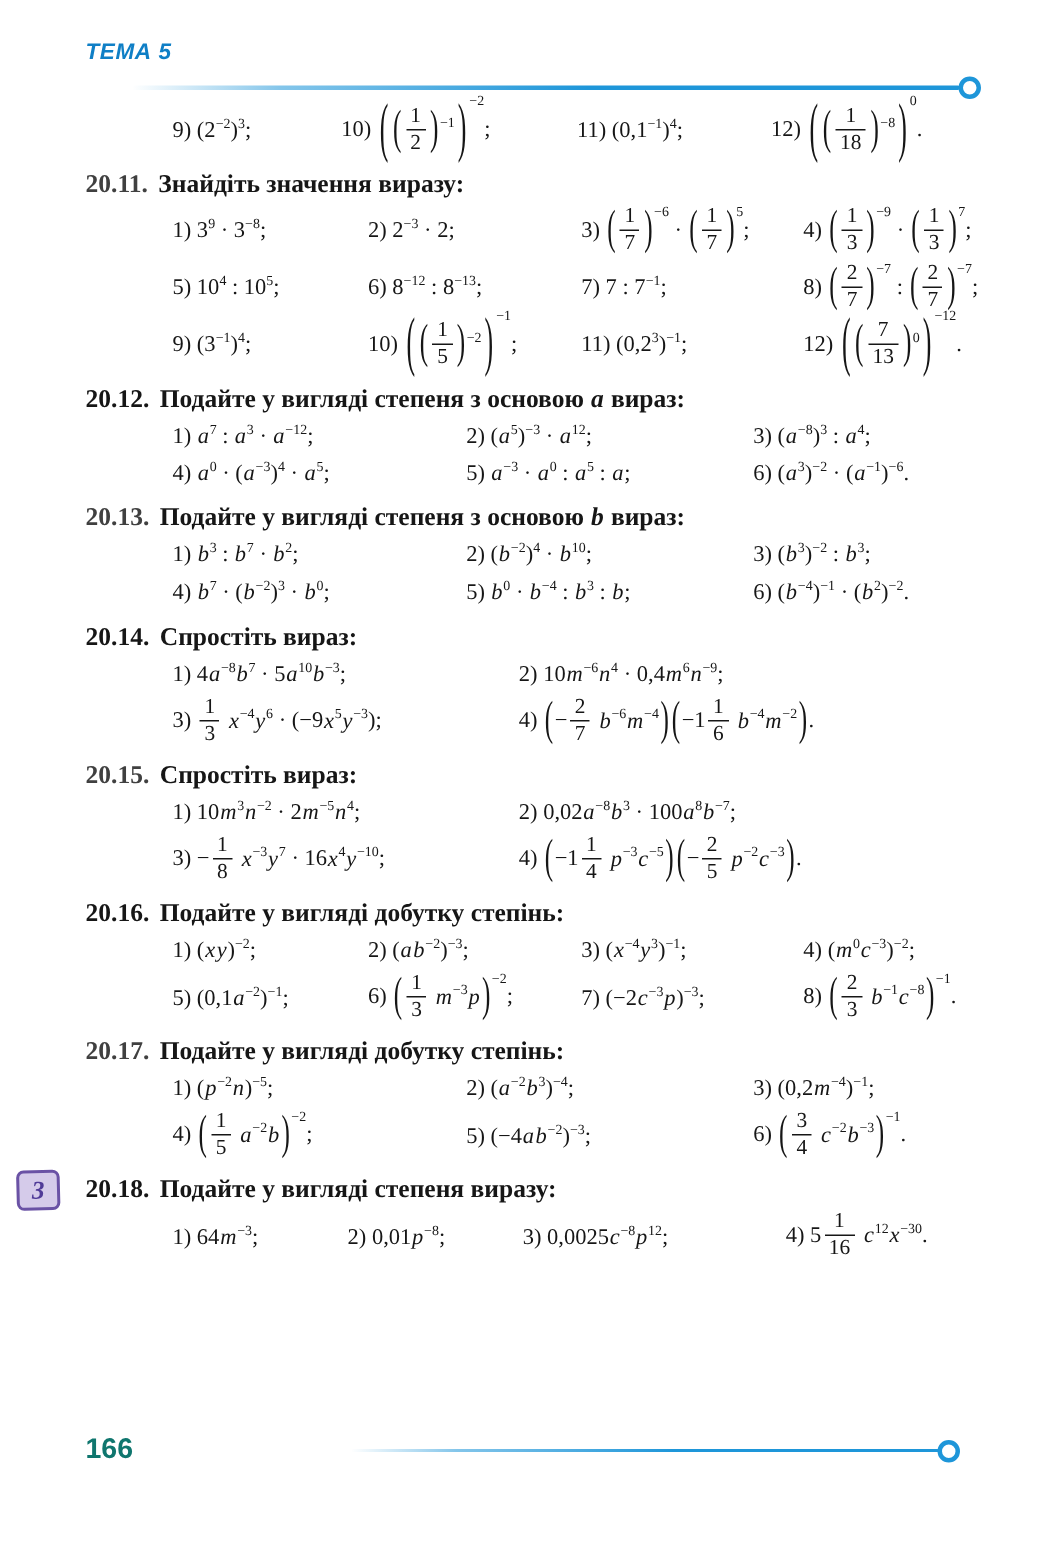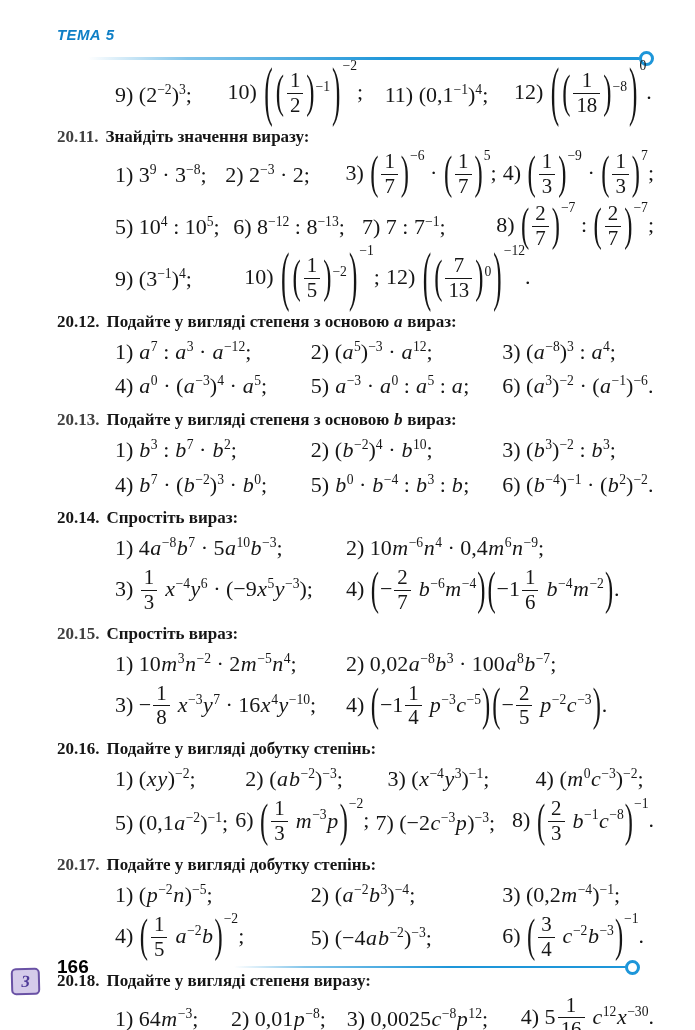--- a/index.html
+++ b/index.html
@@ -16,30 +16,30 @@
     font-size:15px; color:#0f7fc6; letter-spacing:0.4px;
   }
   .rule-row { display:flex; align-items:center; margin:8px 0 0 31px; }
   .rule-row.footer-rule { margin:0 0 0 145px; flex:1; }
   .rule { flex:1; height:2.4px; border-radius:2px;
     background:linear-gradient(to right, rgba(30,150,217,0), rgba(30,150,217,0.55) 18%, #1e96d9 55%); }
   .rule-dot { width:9px; height:9px; border:3px solid #1e96d9; border-radius:50%; background:#fff; margin-left:-1px; }
 
   
   .footer { position:absolute; left:57px; right:55px; bottom:52px; display:flex; align-items:center; }
-  .pagenum { font-family:"Liberation Sans", sans-serif; font-weight:bold; font-size:19px; color:#000000; }
+  .pagenum { font-family:"Liberation Sans", sans-serif; font-weight:bold; font-size:19px; color:#0f766e; }
 
   
   .carryover { margin:16px 0 6px 0; }
   .ex { margin-top:9px; }
   .ex-head { position:relative; font-size:17px; font-weight:bold; margin-top:6px; }
   .ex-num { margin-right:7px; }
   .ex-num.accent { color:#404040; }
   .row { display:grid; column-gap:6px; margin:5px 0 5px 58px; align-items:center; }
-  .item { white-space:nowrap; font-size:22px; line-height:1.35; }
+  .item { white-space:nowrap; font-size:15px; line-height:1.35; }
   .c4i { grid-template-columns:0.95fr 1.35fr 1.1fr 1.25fr; }
   .c4  { grid-template-columns:1.05fr 1.15fr 1.2fr 1fr; }
   .c3  { grid-template-columns:1.25fr 1.22fr 1fr; }
   .c2  { grid-template-columns:0.73fr 1fr; }
   .c4b { grid-template-columns:0.85fr 0.85fr 1.3fr 1fr; }
 
   
   .item i, .ex-title i { font-style:italic; padding:0 0.5px; }
   sup.sup { font-size:0.62em; line-height:0; vertical-align:super; letter-spacing:0; }
   sup.h2 { position:relative; top:-0.85em; }
@@ -92,20 +92,21 @@
           </div>
           <div class="row c4">
             <div class="item">5) 10<sup class="sup">4</sup> : 10<sup class="sup">5</sup>;</div>
             <div class="item">6) 8<sup class="sup">−12</sup> : 8<sup class="sup">−13</sup>;</div>
             <div class="item">7) 7 : 7<sup class="sup">−1</sup>;</div>
             <div class="item">8) <span class="bp2">(</span><span class="frac"><span class="fn">2</span><span class="fd">7</span></span><span class="bp2">)</span><sup class="sup h2">−7</sup> : <span class="bp2">(</span><span class="frac"><span class="fn">2</span><span class="fd">7</span></span><span class="bp2">)</span><sup class="sup h2">−7</sup>;</div>
           </div>
           <div class="row c4">
             <div class="item">9) (3<sup class="sup">−1</sup>)<sup class="sup">4</sup>;</div>
             <div class="item">10) <span class="bp3">(</span><span class="bp2">(</span><span class="frac"><span class="fn">1</span><span class="fd">5</span></span><span class="bp2">)</span><sup class="sup">−2</sup><span class="bp3">)</span><sup class="sup h3">−1</sup>;</div>
+            <div class="item">11) (0,2<sup class="sup">3</sup>)<sup class="sup">−1</sup>;</div>
             <div class="item">12) <span class="bp3">(</span><span class="bp2">(</span><span class="frac"><span class="fn">7</span><span class="fd">13</span></span><span class="bp2">)</span><sup class="sup">0</sup><span class="bp3">)</span><sup class="sup h3">−12</sup>.</div>
           </div>
         </section>
         <section class="ex">
           <div class="ex-head"><span class="ex-num">20.12.</span><span class="ex-title">Подайте у вигляді степеня з основою <i>a</i> вираз:</span></div>
           <div class="row c3">
             <div class="item">1) <i>a</i><sup class="sup">7</sup> : <i>a</i><sup class="sup">3</sup> · <i>a</i><sup class="sup">−12</sup>;</div>
             <div class="item">2) (<i>a</i><sup class="sup">5</sup>)<sup class="sup">−3</sup> · <i>a</i><sup class="sup">12</sup>;</div>
             <div class="item">3) (<i>a</i><sup class="sup">−8</sup>)<sup class="sup">3</sup> : <i>a</i><sup class="sup">4</sup>;</div>
           </div>

